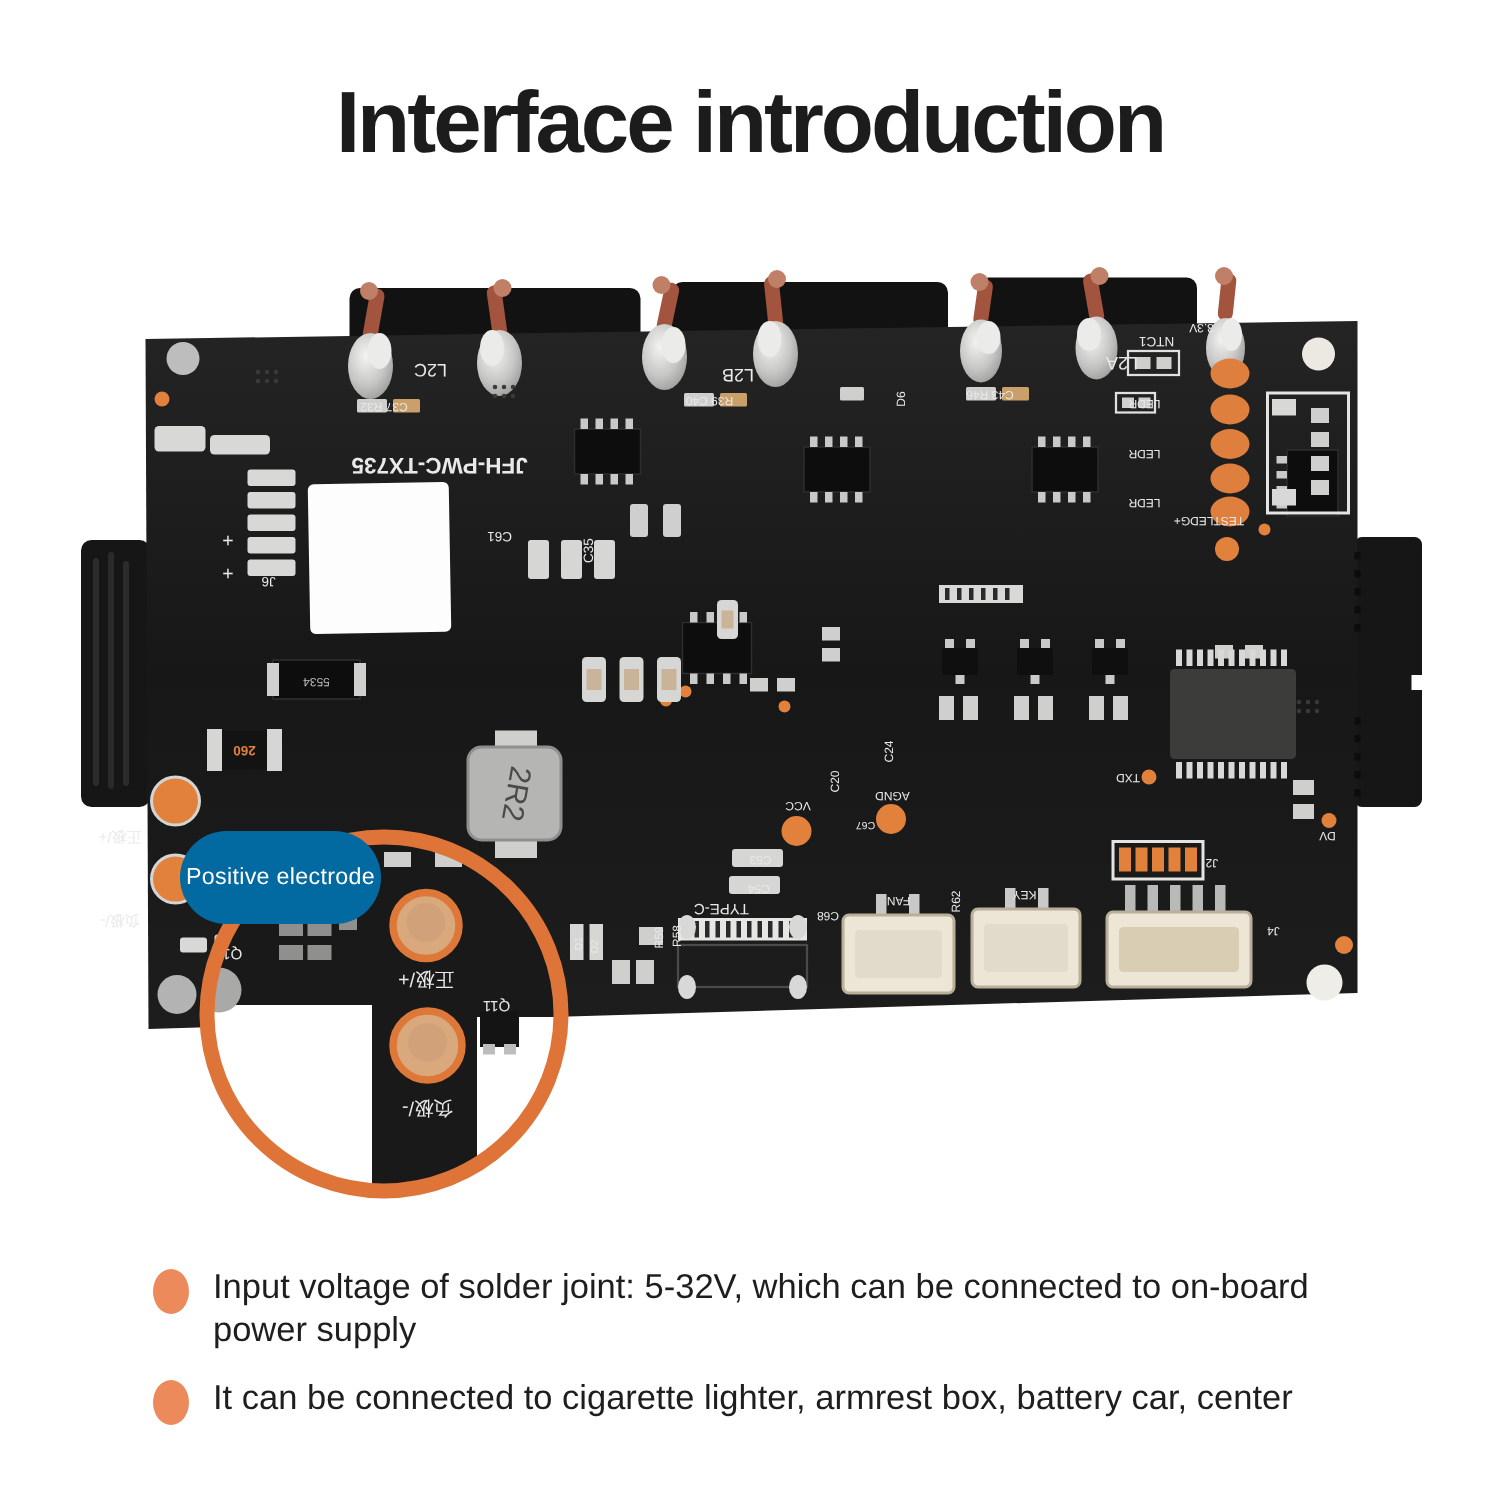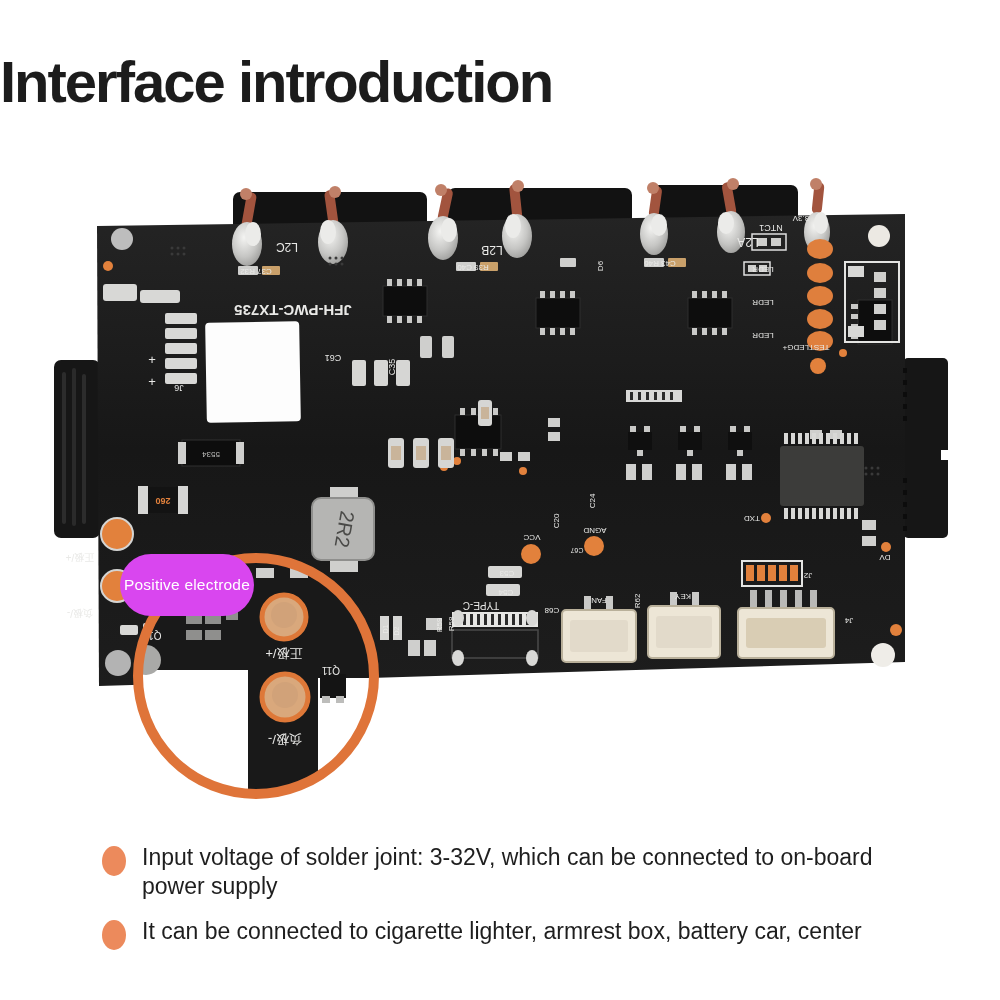--- a/index.html
+++ b/index.html
@@ -1,23 +1,23 @@
 <!DOCTYPE html>
 <html><head>
 <meta charset="utf-8">
 <style>
   html,body{margin:0;padding:0;}
   body{background:#ffffff;width:1000px;height:1000px;position:relative;overflow:hidden;
        font-family:"Liberation Sans", sans-serif;}
   .page{position:absolute;inset:0;background:#ffffff;}
-  .title{position:absolute;top:48px;left:0;width:1000px;margin:0;
+  .title{position:absolute;top:48px;left:0;width:1000px;text-align:center;margin:0;
          font-size:58px;font-weight:bold;letter-spacing:-2px;color:#1c1c1c;}
   .figure{position:absolute;left:0;top:0;width:1000px;height:1000px;}
   svg{position:absolute;left:0;top:0;}
-  .pill{position:absolute;background:#d946ef;border-radius:32px;display:flex;
+  .pill{position:absolute;background:#0369a1;border-radius:32px;display:flex;
         align-items:center;justify-content:center;color:#ffffff;
         font-size:15.5px;letter-spacing:0.2px;}
   .pill-pos{left:120px;top:554px;width:134px;height:62px;}
   .pill-neg{left:309px;top:711px;width:138px;height:64px;font-size:16px;}
   .notes{position:absolute;left:102px;top:843px;width:830px;}
   .note{display:flex;gap:16px;margin-bottom:16px;}
   .note .bullet{flex:0 0 auto;width:24px;height:30px;border-radius:50%;
                 background:#EC8A5C;margin-top:3px;}
   .note .txt{font-size:23px;line-height:29px;color:#1e1e1e;}
   text{font-family:"Liberation Sans", sans-serif;}
@@ -523,21 +523,21 @@
 
     <div class="pill pill-pos">
       <span>Positive electrode</span>
     </div>
   </div>
 
   <div class="notes">
     <div class="note">
       <span class="bullet"></span>
       <div class="txt">
-        <div>Input voltage of solder joint: 3-32V, which can be connected to on-board</div>
+        <div>Input voltage of solder joint: 5-32V, which can be connected to on-board</div>
         <div>power supply</div>
       </div>
     </div>
     <div class="note">
       <span class="bullet"></span>
       <div class="txt">
         <div>It can be connected to cigarette lighter, armrest box, battery car, center</div>
       </div>
     </div>
   </div>

